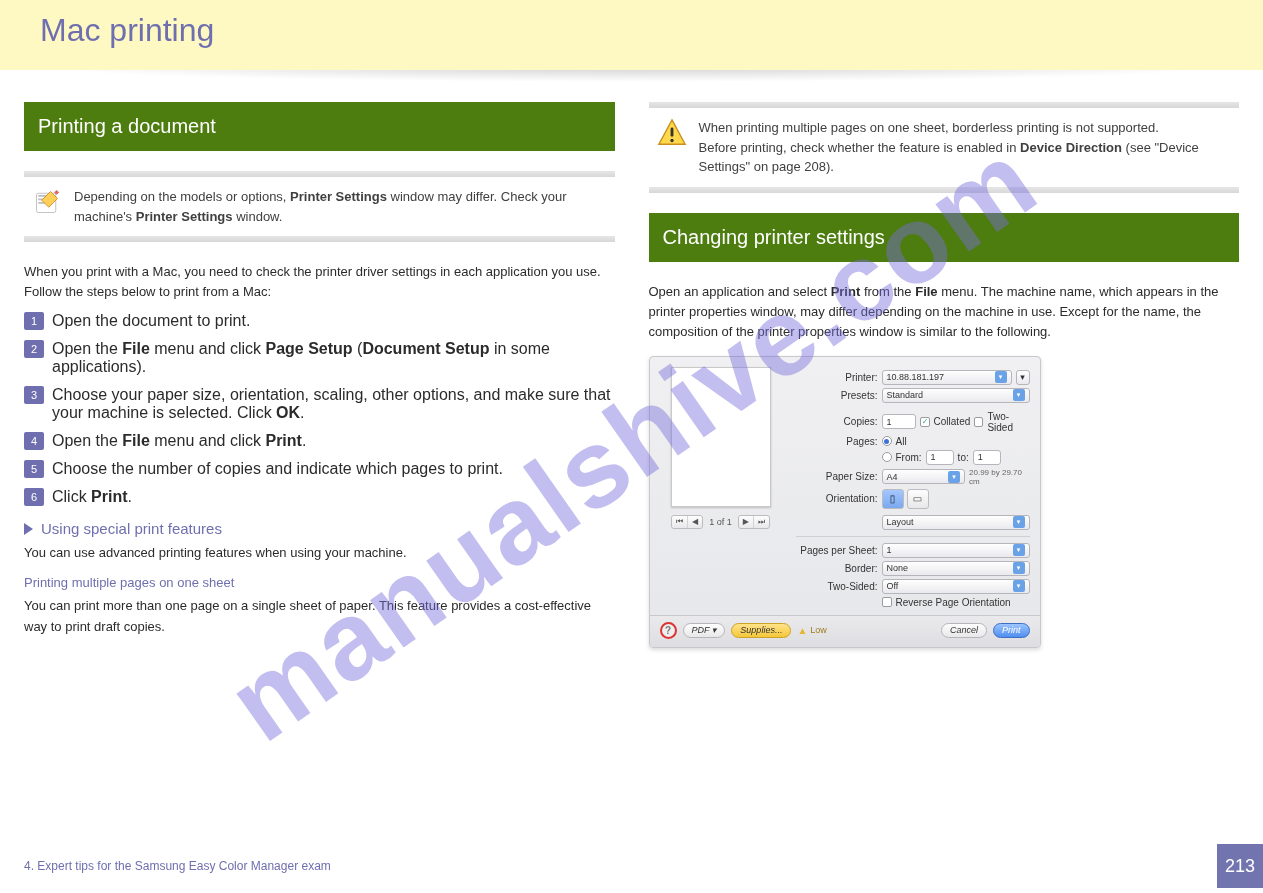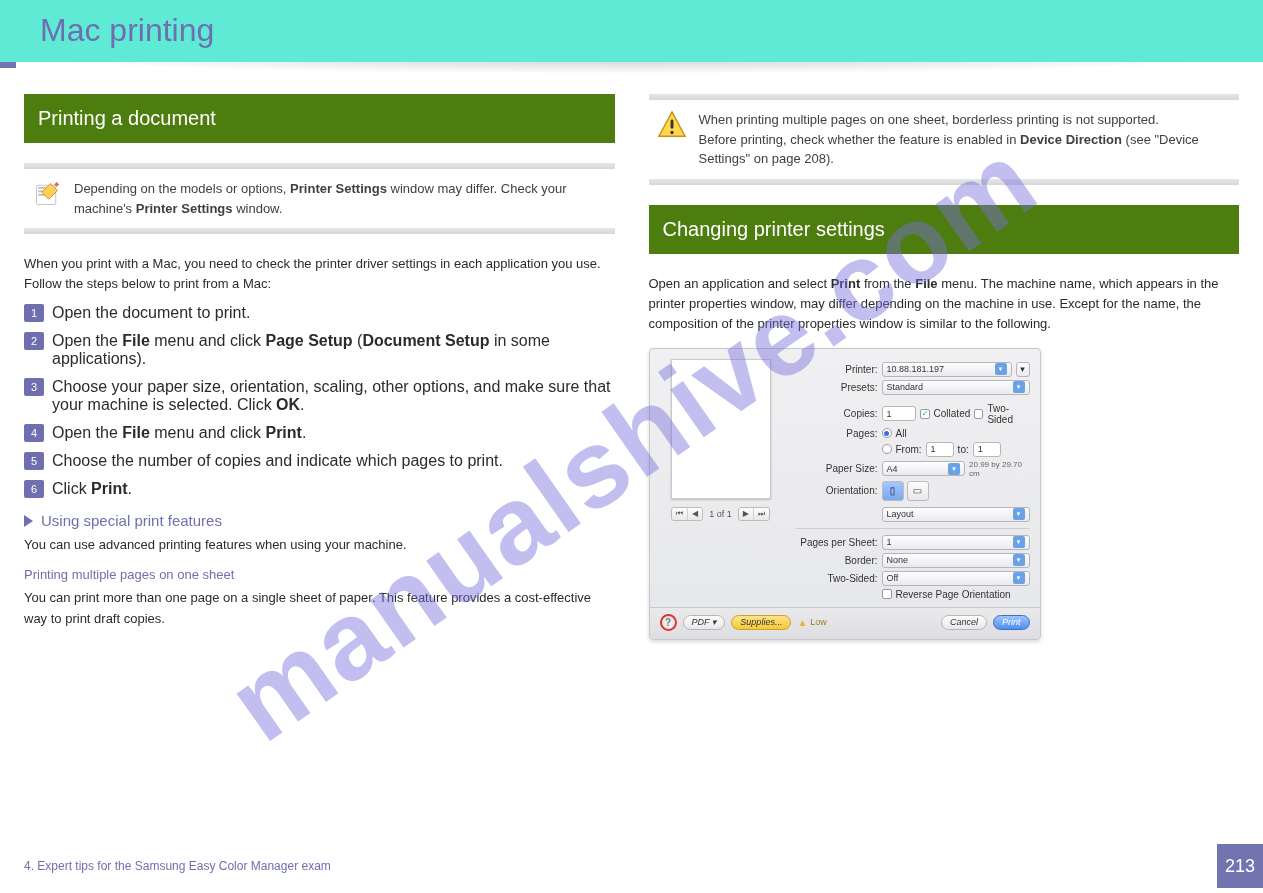--- a/index.html
+++ b/index.html
@@ -20,23 +20,23 @@
     font-size: 110px;
     font-weight: bold;
     color: rgba(120, 110, 220, 0.45);
     pointer-events: none;
     z-index: 5;
     white-space: nowrap;
     letter-spacing: 2px;
   }
   .topbar {
     position: relative;
-    height: 62px;
+    height: 70px;
     padding: 12px 40px 0 40px;
-    background: #5eead4;
+    background: #fef9c3;
   }
   .topbar .page-title {
     font-size: 32px;
     font-weight: 300;
     color: #6f6fb0;
   }
   .top-shadow {
     height: 12px;
     margin: 0 30px;
     background: radial-gradient(ellipse at 50% -30%, rgba(0,0,0,0.18), rgba(0,0,0,0) 70%);

